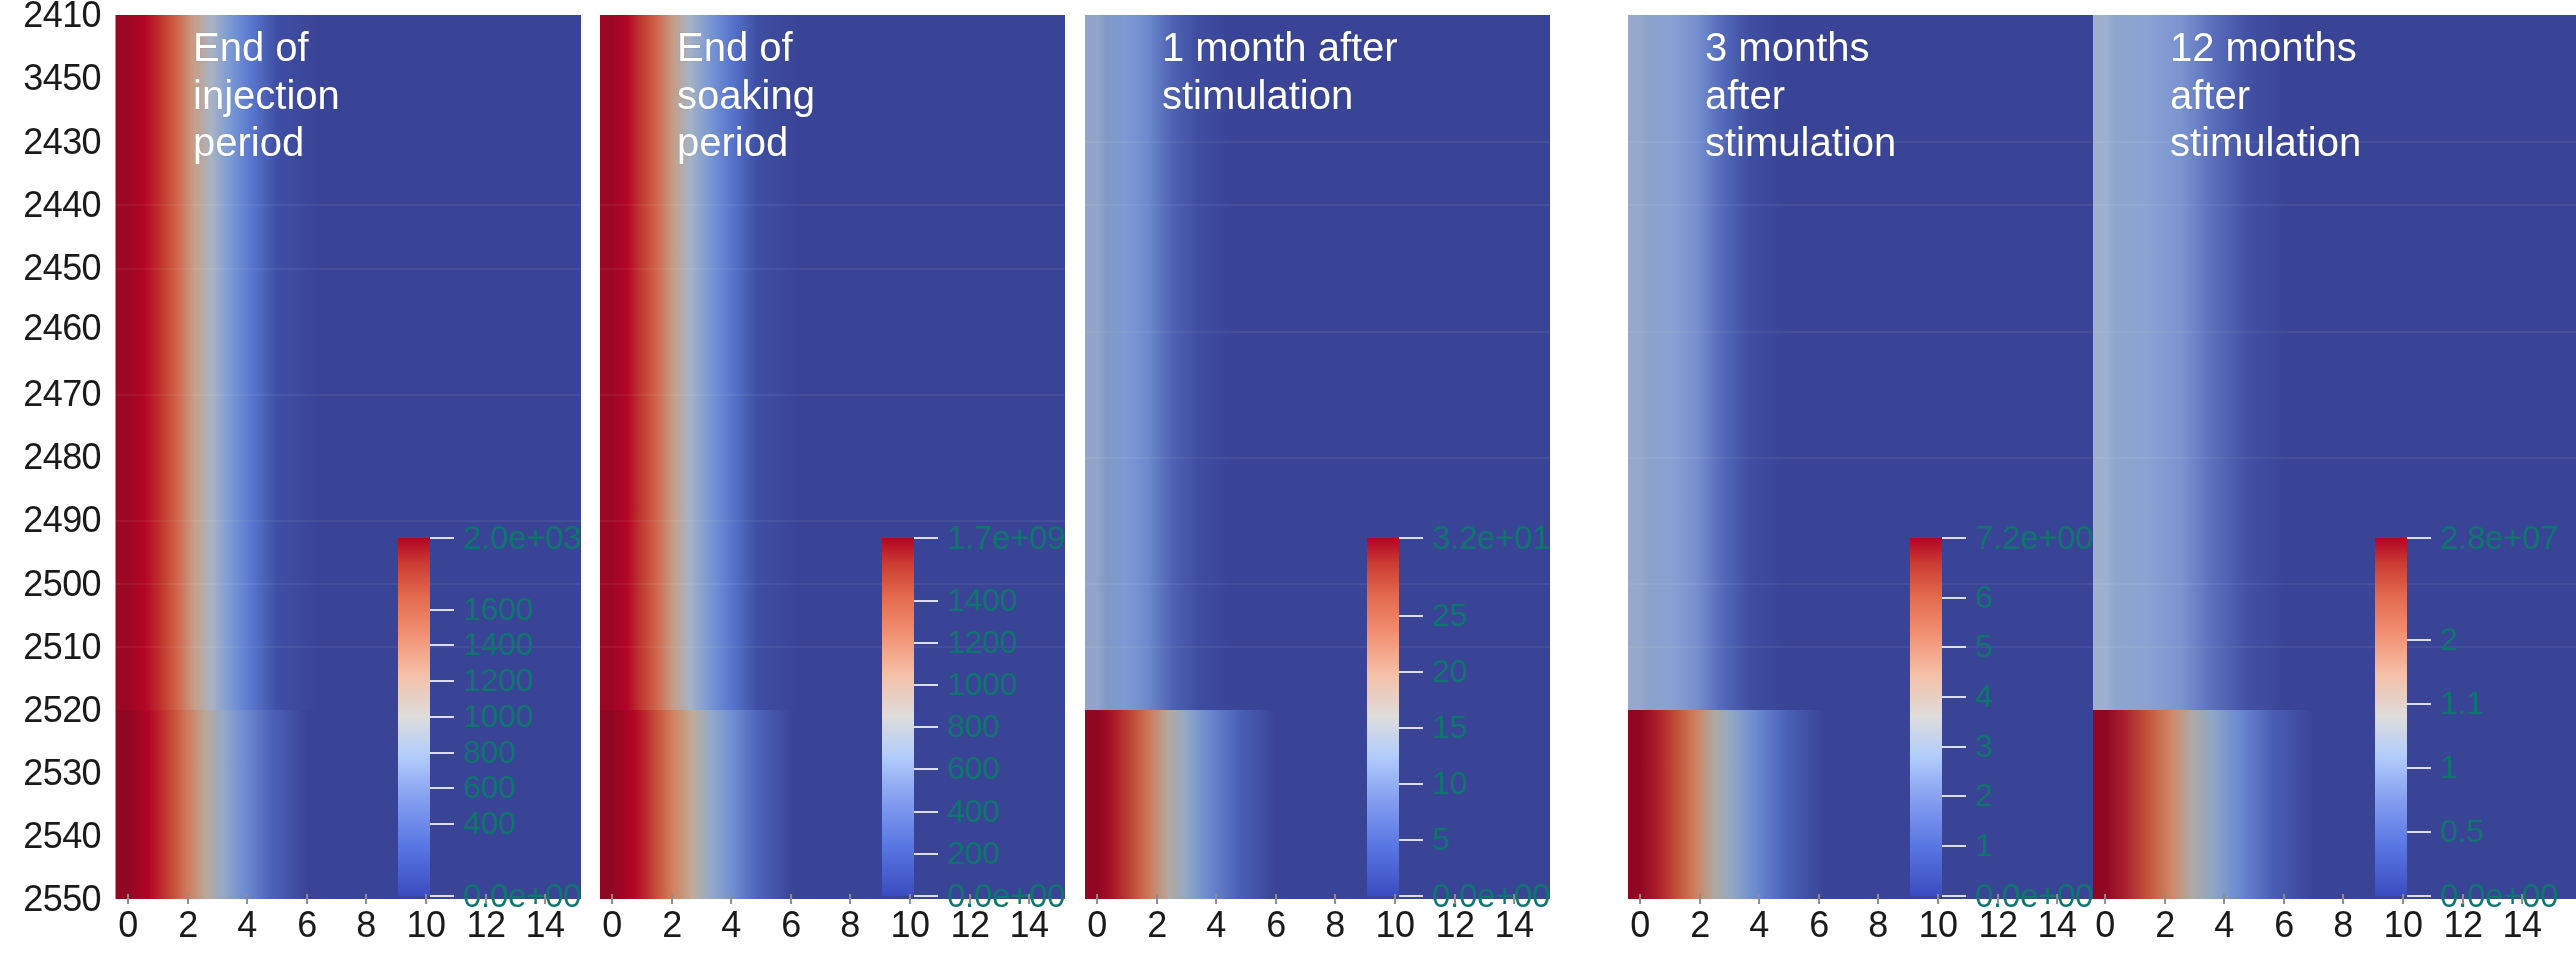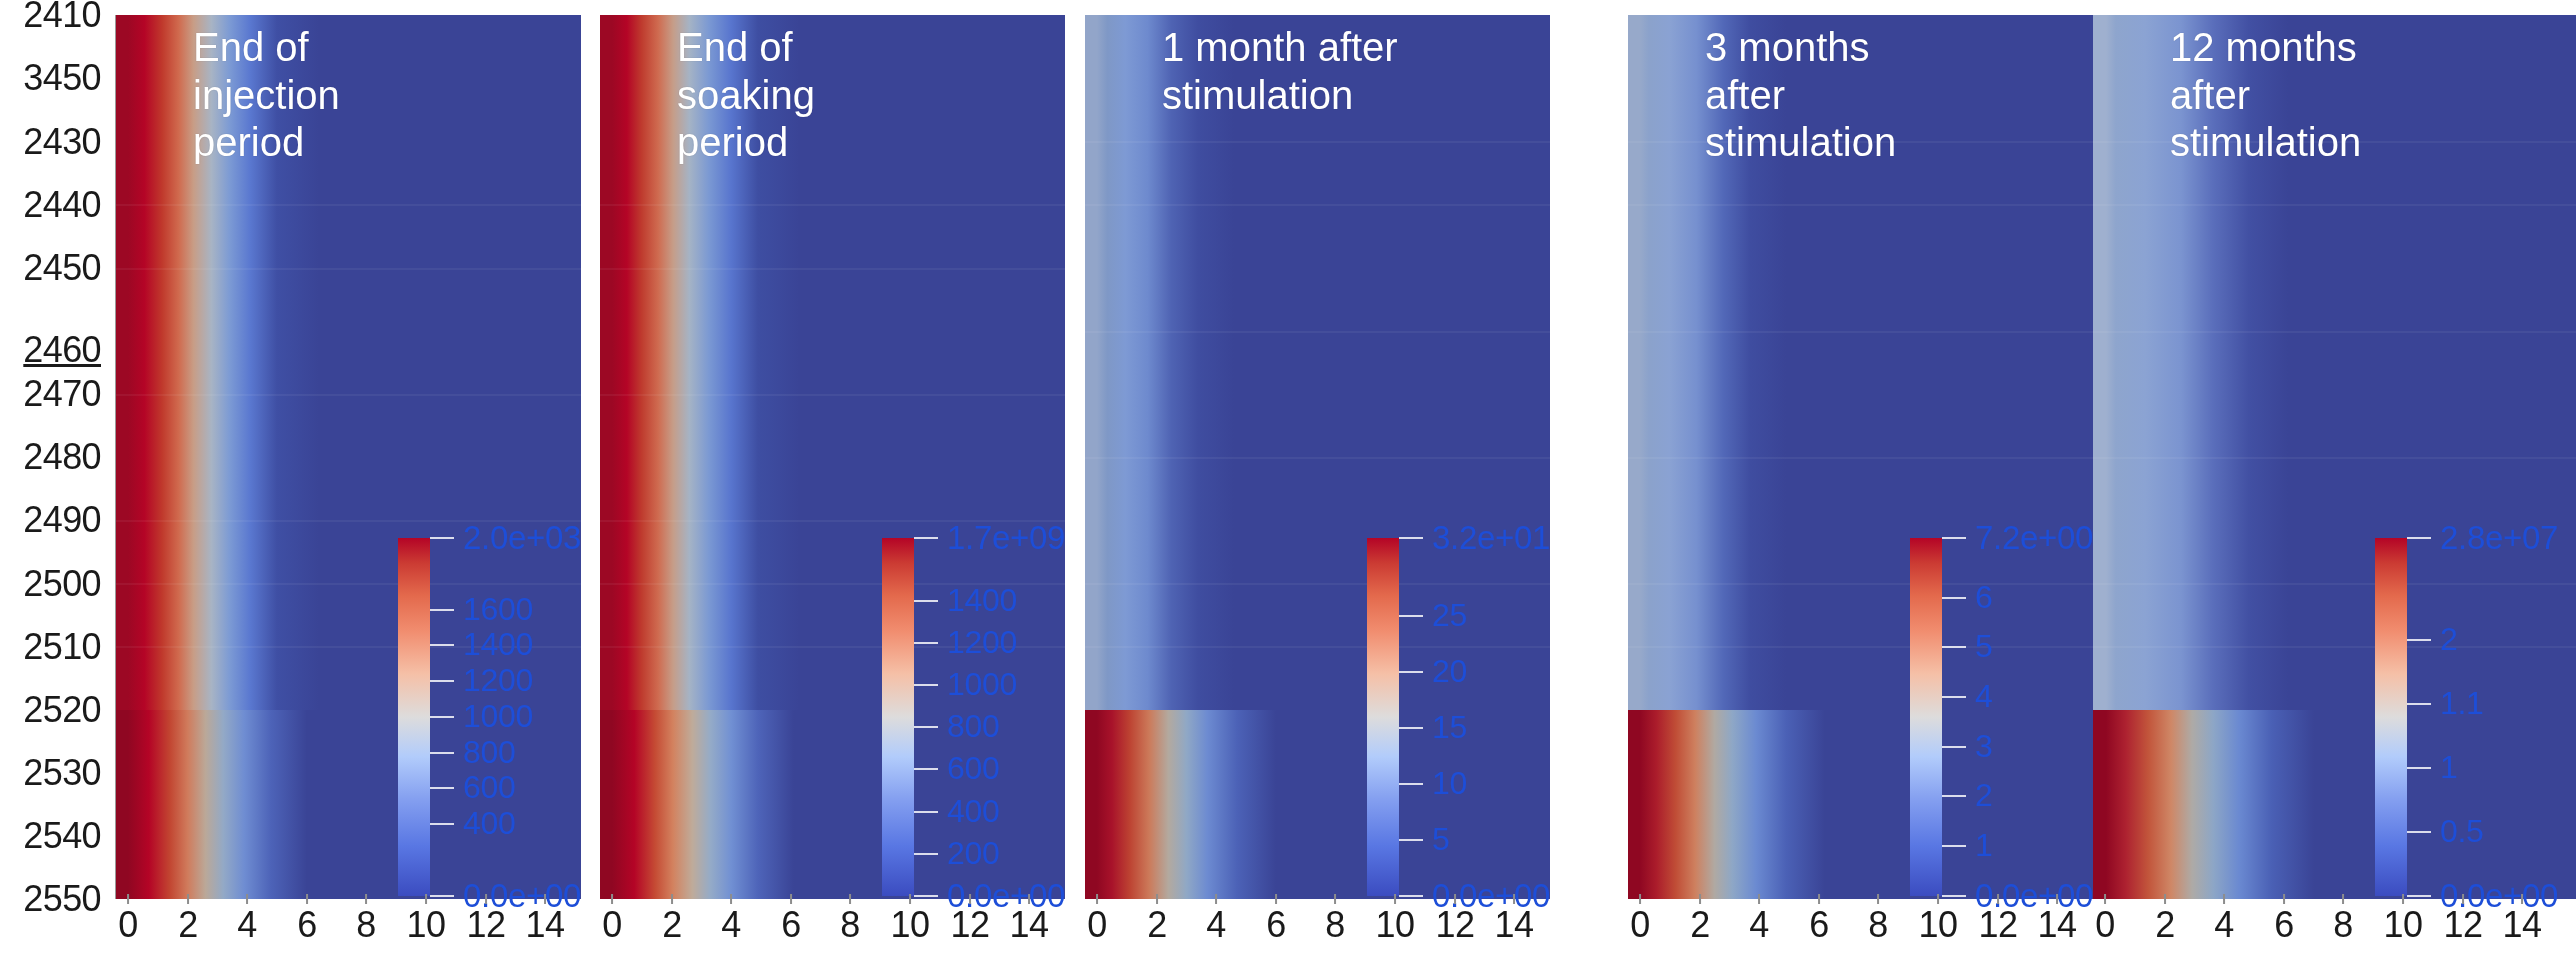--- a/index.html
+++ b/index.html
@@ -126,21 +126,21 @@
     left: 0; top: -1.3px;
     display: block;
     width: 24px; height: 2.6px;
     background: rgba(255,255,255,0.82);
   }
   .ctick span {
     position: absolute;
     left: 33px;
     top: -19px;
     font-size: 32px;
-    color: #1d4ed8;
+    color: #0f766e;
     white-space: nowrap;
     letter-spacing: -0.3px;
   }
   .ctick.lim span { font-size: 33px; }
 
   
   .xaxis {
     position: absolute;
     left: 0; right: 0;
     top: 899px;
@@ -172,21 +172,21 @@
 
 <div id="root">
 
   <div class="yaxis">
     <div class="yspine"></div>
   <div class="ytick" style="top: 15.3px;">2410</div>
       <div class="ytick" style="top: 78px;">3450</div>
       <div class="ytick" style="top: 142px;">2430</div>
       <div class="ytick" style="top: 205px;">2440</div>
       <div class="ytick" style="top: 268px;">2450</div>
-      <div class="ytick" style="top: 350px; text-decoration: underline;">2460</div>
+      <div class="ytick" style="top: 328px;">2460</div>
       <div class="ytick" style="top: 394px;">2470</div>
       <div class="ytick" style="top: 457px;">2480</div>
       <div class="ytick" style="top: 520px;">2490</div>
       <div class="ytick" style="top: 584px;">2500</div>
       <div class="ytick" style="top: 647px;">2510</div>
       <div class="ytick" style="top: 710px;">2520</div>
       <div class="ytick" style="top: 773px;">2530</div>
       <div class="ytick" style="top: 836px;">2540</div>
       <div class="ytick" style="top: 899px;">2550</div>
     </div>

